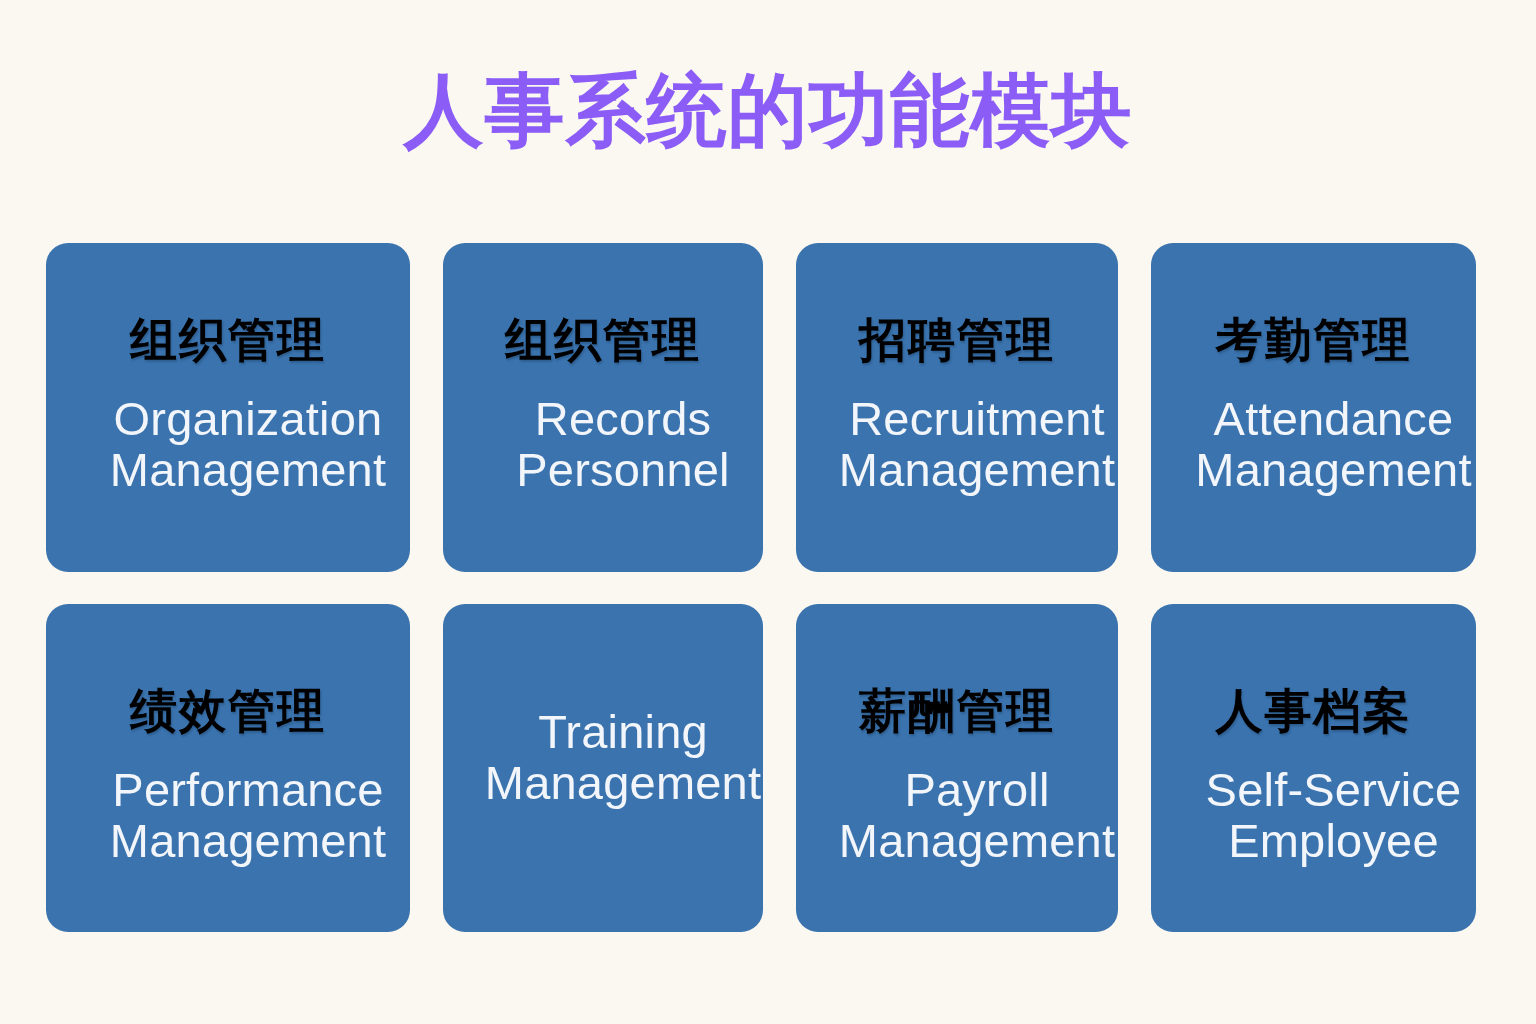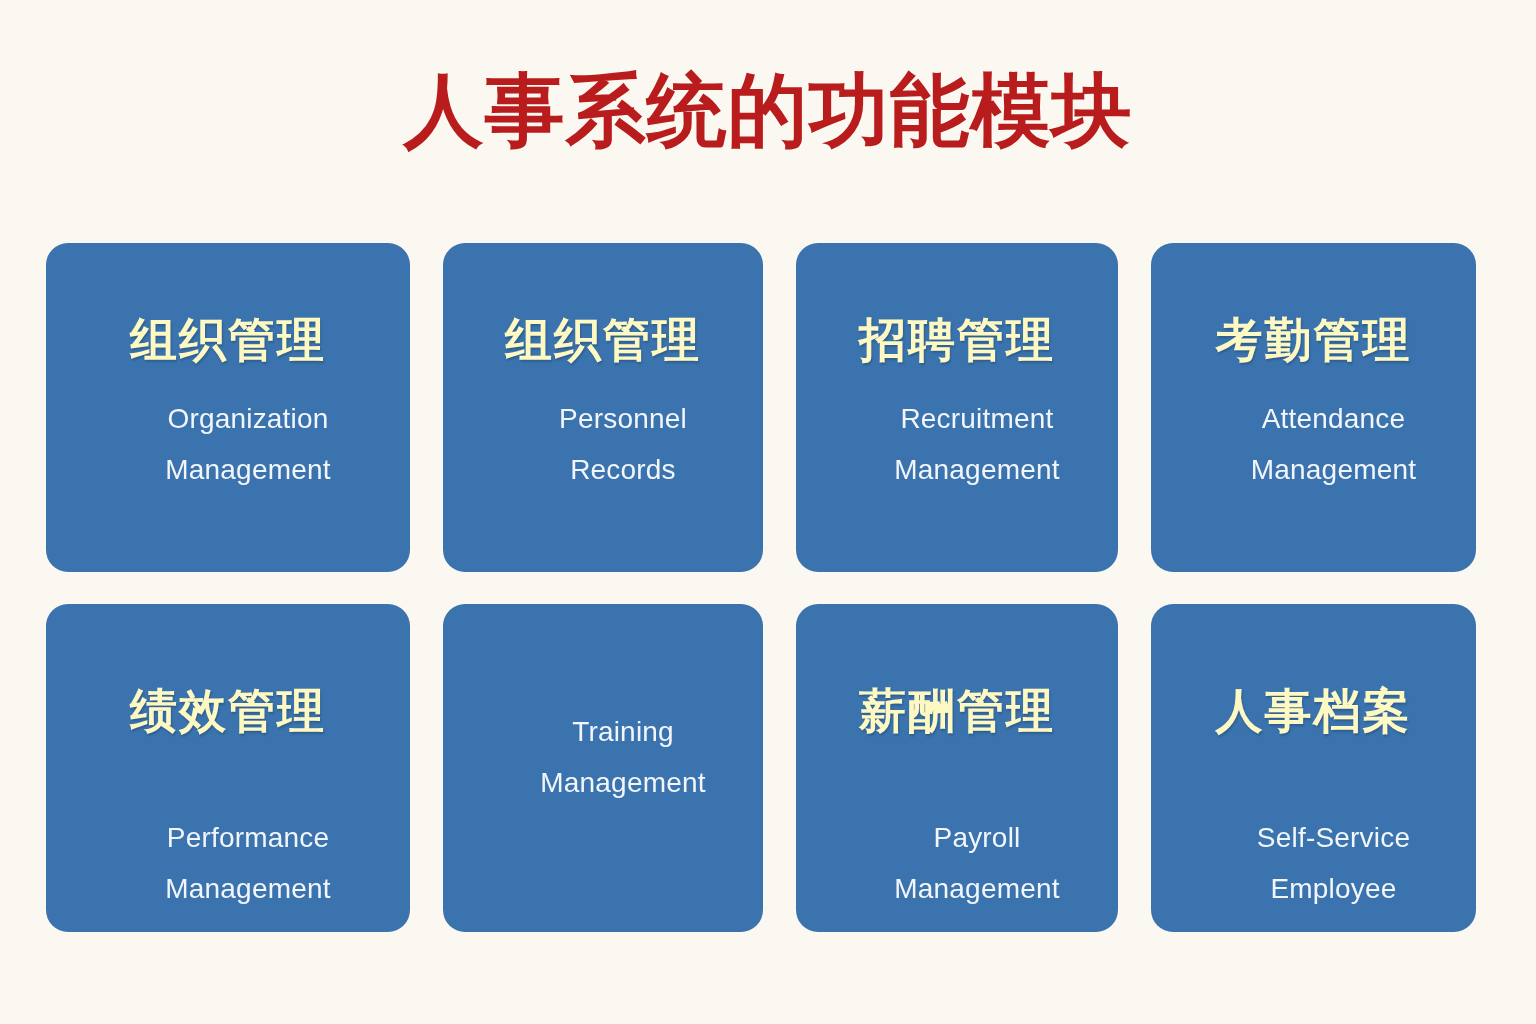--- a/index.html
+++ b/index.html
@@ -27,21 +27,21 @@
   
   .page-title {
     position:absolute;
     top:62px;
     left:0;
     width:1536px;
     text-align:center;
     font-size:80px;
     line-height:98px;
     font-weight:700;
-    color:#b91c1c;
+    color:#8b5cf6;
     letter-spacing:1px;
     white-space:nowrap;
   }
 
   
   .module-grid {
     position:absolute;
     top:243px;
     left:46px;
     width:1429px;
@@ -60,37 +60,36 @@
     flex-direction:column;
     align-items:center;
     justify-content:flex-start;
     padding:68px 10px 0 10px;
     overflow:hidden;
     position:relative;
   }
 
   .module-card.row2 {
     padding-top:78px;
-    gap:48px;
   }
 
   .card-title-cn {
     font-size:47px;
     line-height:58px;
     font-weight:700;
-    color:#fef9c3;
+    color:#000000;
     letter-spacing:2px;
     text-align:right;
     white-space:nowrap;
     text-shadow:1px 2px 2px rgba(20,45,75,0.30);
   }
 
   .card-subtitle-en {
     margin-top:24px;
-    font-size:28px;
+    font-size:47px;
     line-height:51px;
     font-weight:400;
     color:#f2f6fb;
     text-align:center;
     letter-spacing:0.2px;
     max-width:100%;
     margin-left:40px;
   }
 
   .card-subtitle-en .en-line {
@@ -111,22 +110,22 @@
       <div class="card-title-cn">组织管理</div>
       <div class="card-subtitle-en">
         <span class="en-line">Organization</span>
         <span class="en-line">Management</span>
       </div>
     </div>
 
     <div class="module-card">
       <div class="card-title-cn">组织管理</div>
       <div class="card-subtitle-en">
+        <span class="en-line">Records</span>
         <span class="en-line">Personnel</span>
-        <span class="en-line">Records</span>
       </div>
     </div>
 
     <div class="module-card">
       <div class="card-title-cn">招聘管理</div>
       <div class="card-subtitle-en">
         <span class="en-line">Recruitment</span>
         <span class="en-line">Management</span>
       </div>
     </div>

